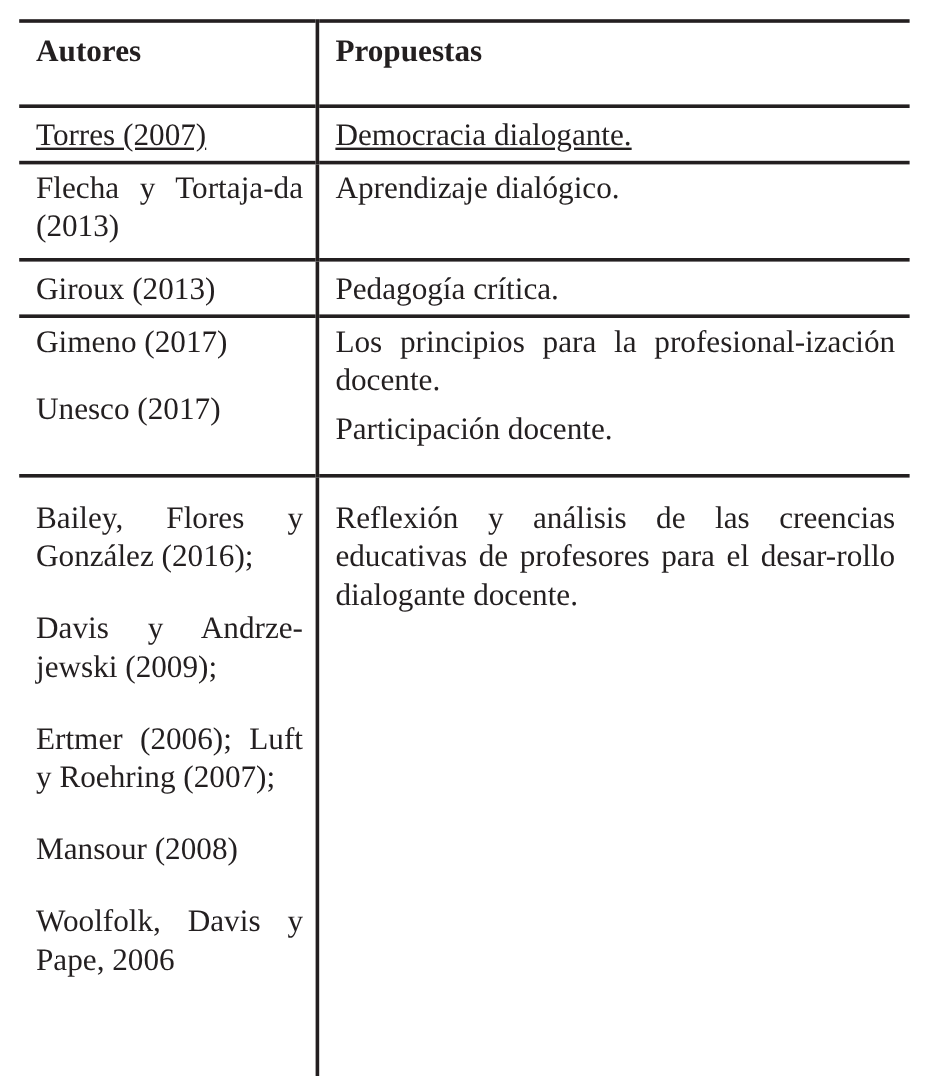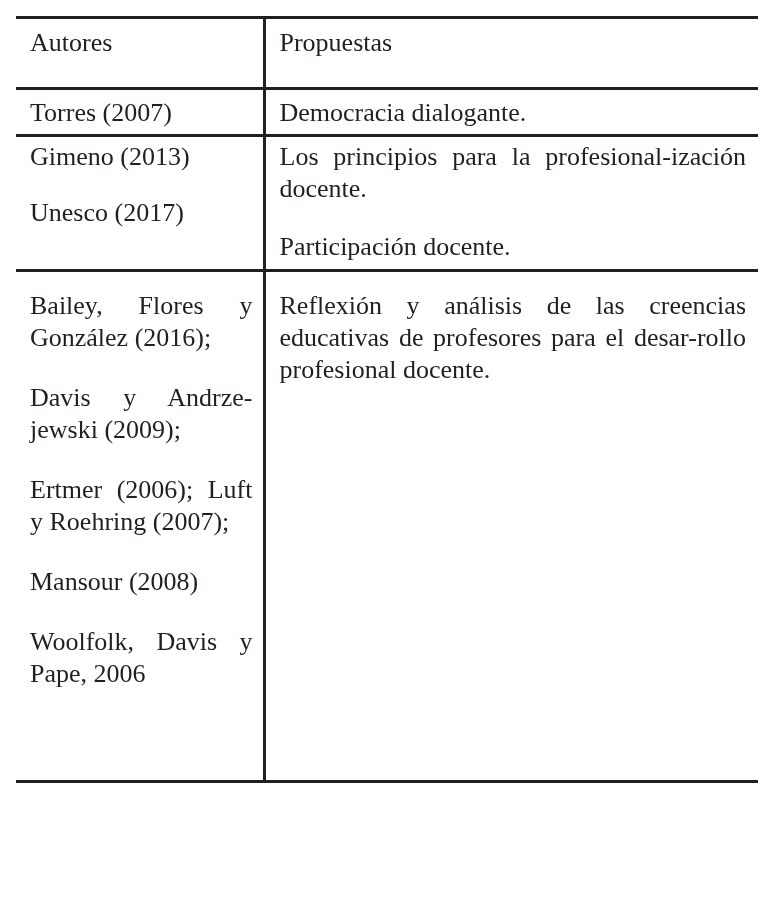--- a/index.html
+++ b/index.html
@@ -28,21 +28,21 @@
     .doc-table col.col-authors { width: 248px; }
     .doc-table col.col-proposals { width: 494px; }
     .doc-table th,
     .doc-table td {
       vertical-align: top;
       padding: 0 10px 0 14px;
       text-align: justify;
       text-align-last: left;
     }
     .doc-table th {
-      font-weight: normal;
+      font-weight: bold;
       text-align: center;
       height: 60px;
       padding-top: 8px;
     }
     .doc-table thead tr {
       border-top: 3px solid #231f20;
       border-bottom: 3px solid #231f20;
     }
     .doc-table tbody tr {
       border-bottom: 3px solid #231f20;
@@ -54,23 +54,23 @@
       padding-top: 6px;
       padding-bottom: 6px;
     }
     .doc-table td.pad-right {
       padding-right: 12px;
     }
     .para {
       margin: 0;
     }
     .para + .para {
-      margin-top: 26px;
+      margin-top: 9px;
     }
-    .row-1 td { height: 32px; padding-top: 7px; padding-bottom: 5px; }
+    .row-1 td { height: 32px; padding-top: 7px; padding-bottom: 5px; text-decoration: underline; }
     .row-2 td { height: 64px; padding-top: 4px; padding-bottom: 10px; }
     .row-3 td { height: 32px; padding-top: 7px; padding-bottom: 5px; }
     .row-4 td { height: 120px; padding-top: 4px; padding-bottom: 6px; }
     .row-5 td { height: 470px; padding-top: 18px; padding-bottom: 20px; }
     .row-5 .authors-col .para + .para { margin-top: 28px; }
     .row-4 .authors-col .para + .para { margin-top: 24px; }
   </style>
 </head>
 <body>
 
@@ -87,36 +87,52 @@
   </thead>
   <tbody>
     <tr class="row-1">
       <td class="col-divider authors-col">
         <p class="para">Torres  (2007)</p>
       </td>
       <td class="proposals-col">
         <p class="para">Democracia dialogante.</p>
       </td>
     </tr>
+    <tr class="row-2">
+      <td class="col-divider authors-col">
+        <p class="para">Flecha y Tortaja-da (2013)</p>
+      </td>
+      <td class="proposals-col">
+        <p class="para">Aprendizaje dialógico.</p>
+      </td>
+    </tr>
+    <tr class="row-3">
+      <td class="col-divider authors-col">
+        <p class="para">Giroux (2013)</p>
+      </td>
+      <td class="proposals-col">
+        <p class="para">Pedagogía crítica.</p>
+      </td>
+    </tr>
     <tr class="row-4">
       <td class="col-divider authors-col">
-        <p class="para">Gimeno (2013)</p>
+        <p class="para">Gimeno (2017)</p>
         <p class="para">Unesco (2017)</p>
       </td>
       <td class="proposals-col pad-right">
         <p class="para">Los principios para la profesional-ización docente.</p>
         <p class="para">Participación docente.</p>
       </td>
     </tr>
     <tr class="row-5">
       <td class="col-divider authors-col">
         <p class="para">Bailey, Flores y González (2016);</p>
         <p class="para">Davis y Andrze-jewski (2009);</p>
         <p class="para">Ertmer (2006); Luft y Roehring (2007);</p>
         <p class="para">Mansour (2008)</p>
         <p class="para">Woolfolk, Davis y Pape, 2006</p>
       </td>
       <td class="proposals-col pad-right">
-        <p class="para">Reflexión y análisis de las creencias educativas de profesores para el desar-rollo profesional docente.</p>
+        <p class="para">Reflexión y análisis de las creencias educativas de profesores para el desar-rollo dialogante docente.</p>
       </td>
     </tr>
   </tbody>
 </table>
 
 </body></html>

